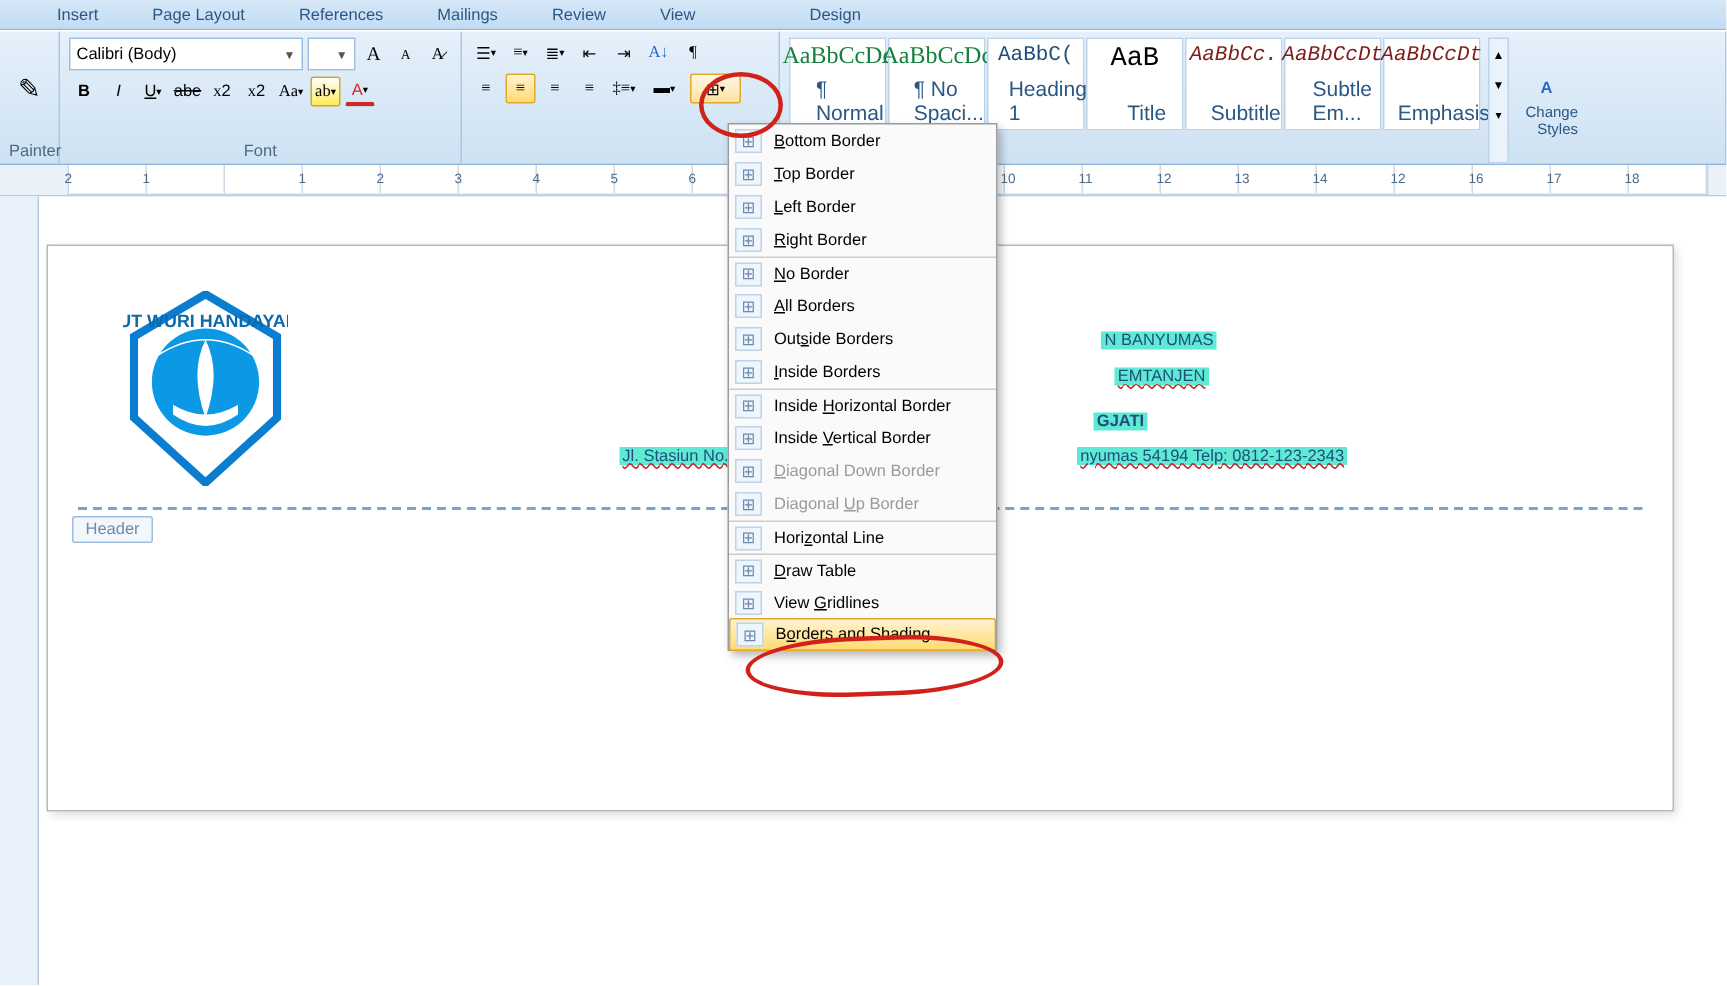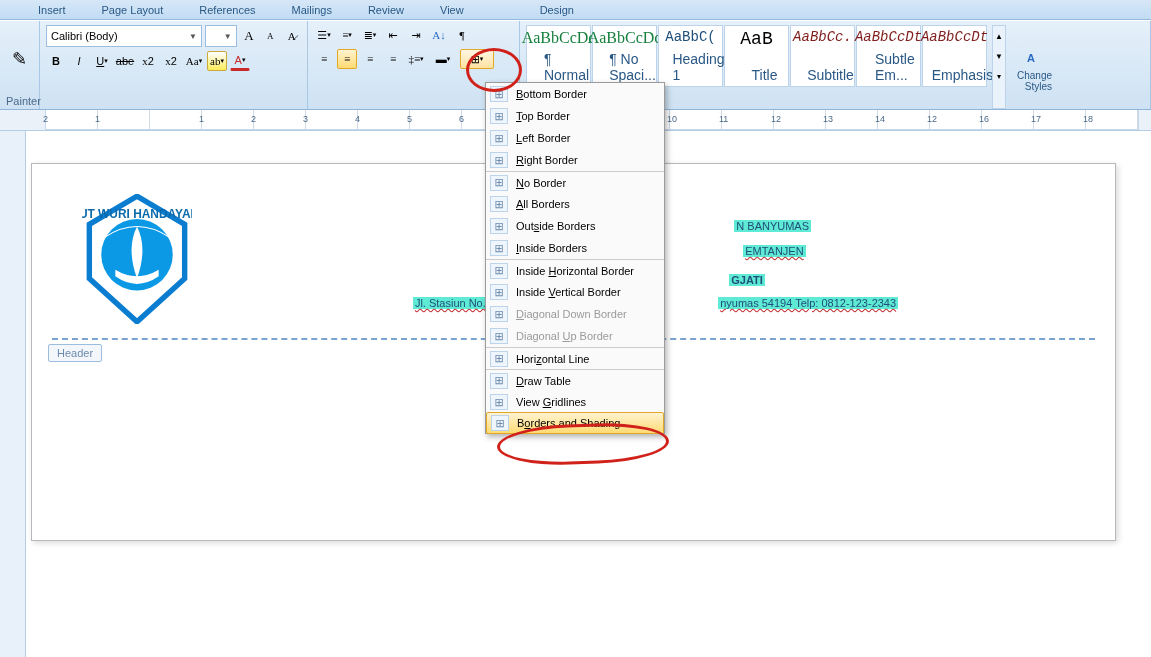--- a/index.html
+++ b/index.html
@@ -120,20 +120,21 @@
         <div class="ib">x<sub>2</sub></div>
         <div class="ib">x<sup>2</sup></div>
         <div class="ib">Aa<span style="font-size:7px">▾</span></div>
         <div class="ib" style="background:linear-gradient(#fff,#ffec5a);border-color:#c8aa3c">ab<span style="font-size:7px">▾</span></div>
         <div class="ib" style="border-bottom:3px solid #c92a2a">
             <span style="color:#c92a2a">A</span>
             <span style="font-size:7px">▾</span>
           </div>
       </div>
     </div>
+    <div class="glabel">Font</div>
   </div>
 
   <div class="group" style="width:212px">
     <div class="gbody">
       <div class="btnrow">
         <div class="ib">☰<span style="font-size:7px">▾</span></div>
         <div class="ib">≡<span style="font-size:7px">▾</span></div>
         <div class="ib">≣<span style="font-size:7px">▾</span></div>
         <div class="ib">⇤</div>
         <div class="ib">⇥</div>

